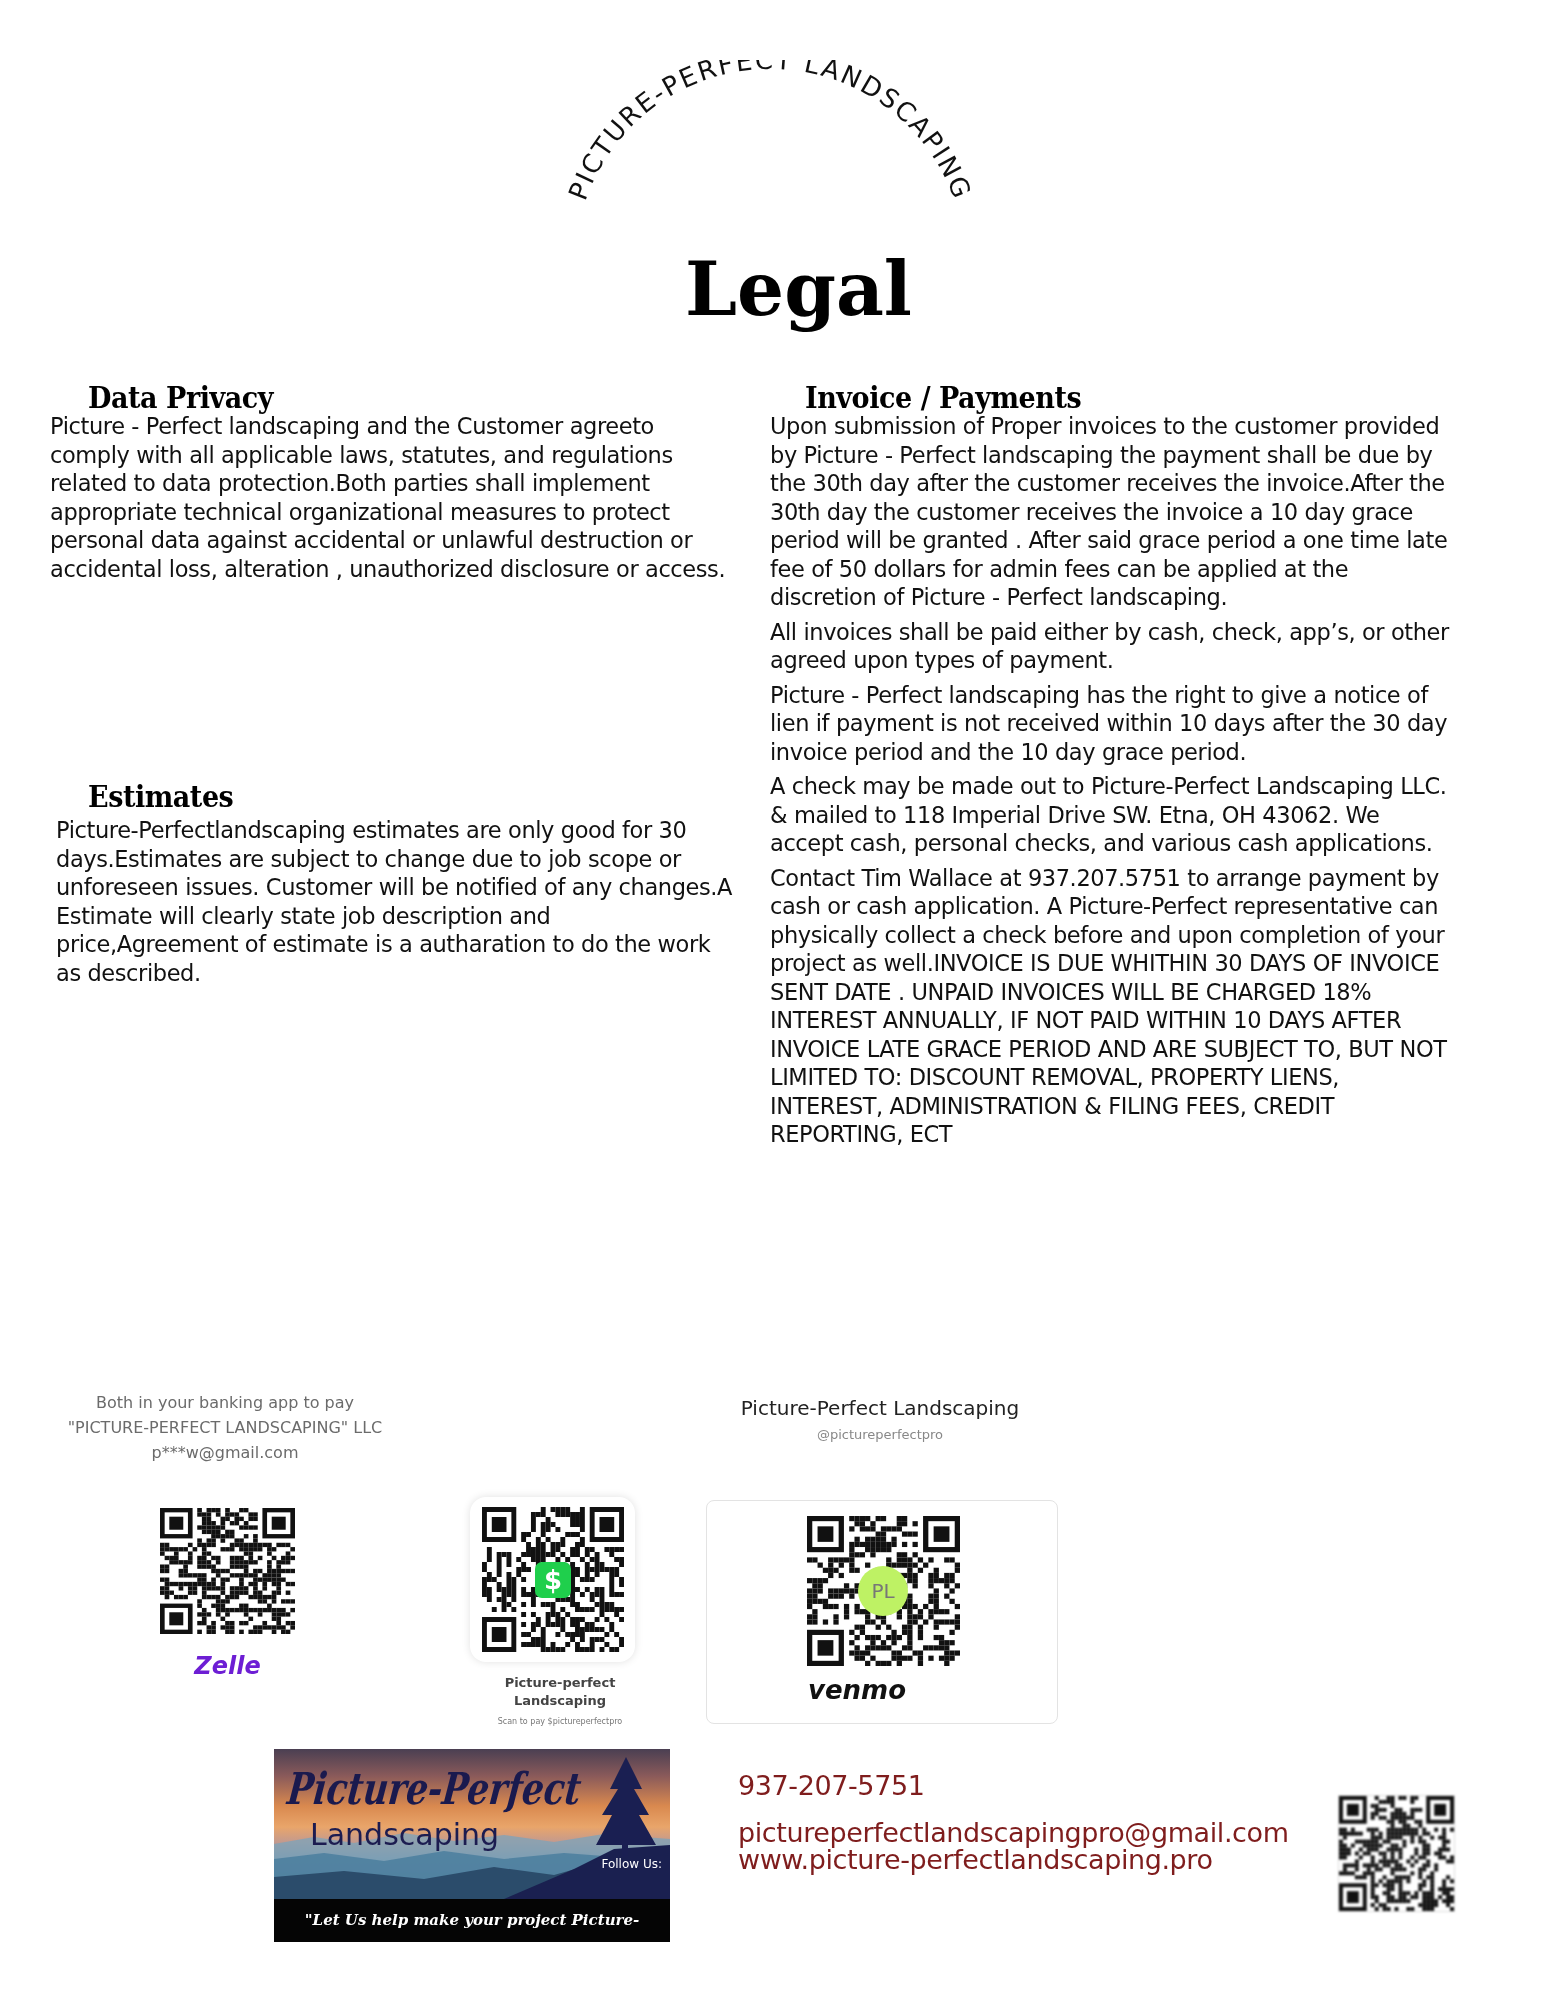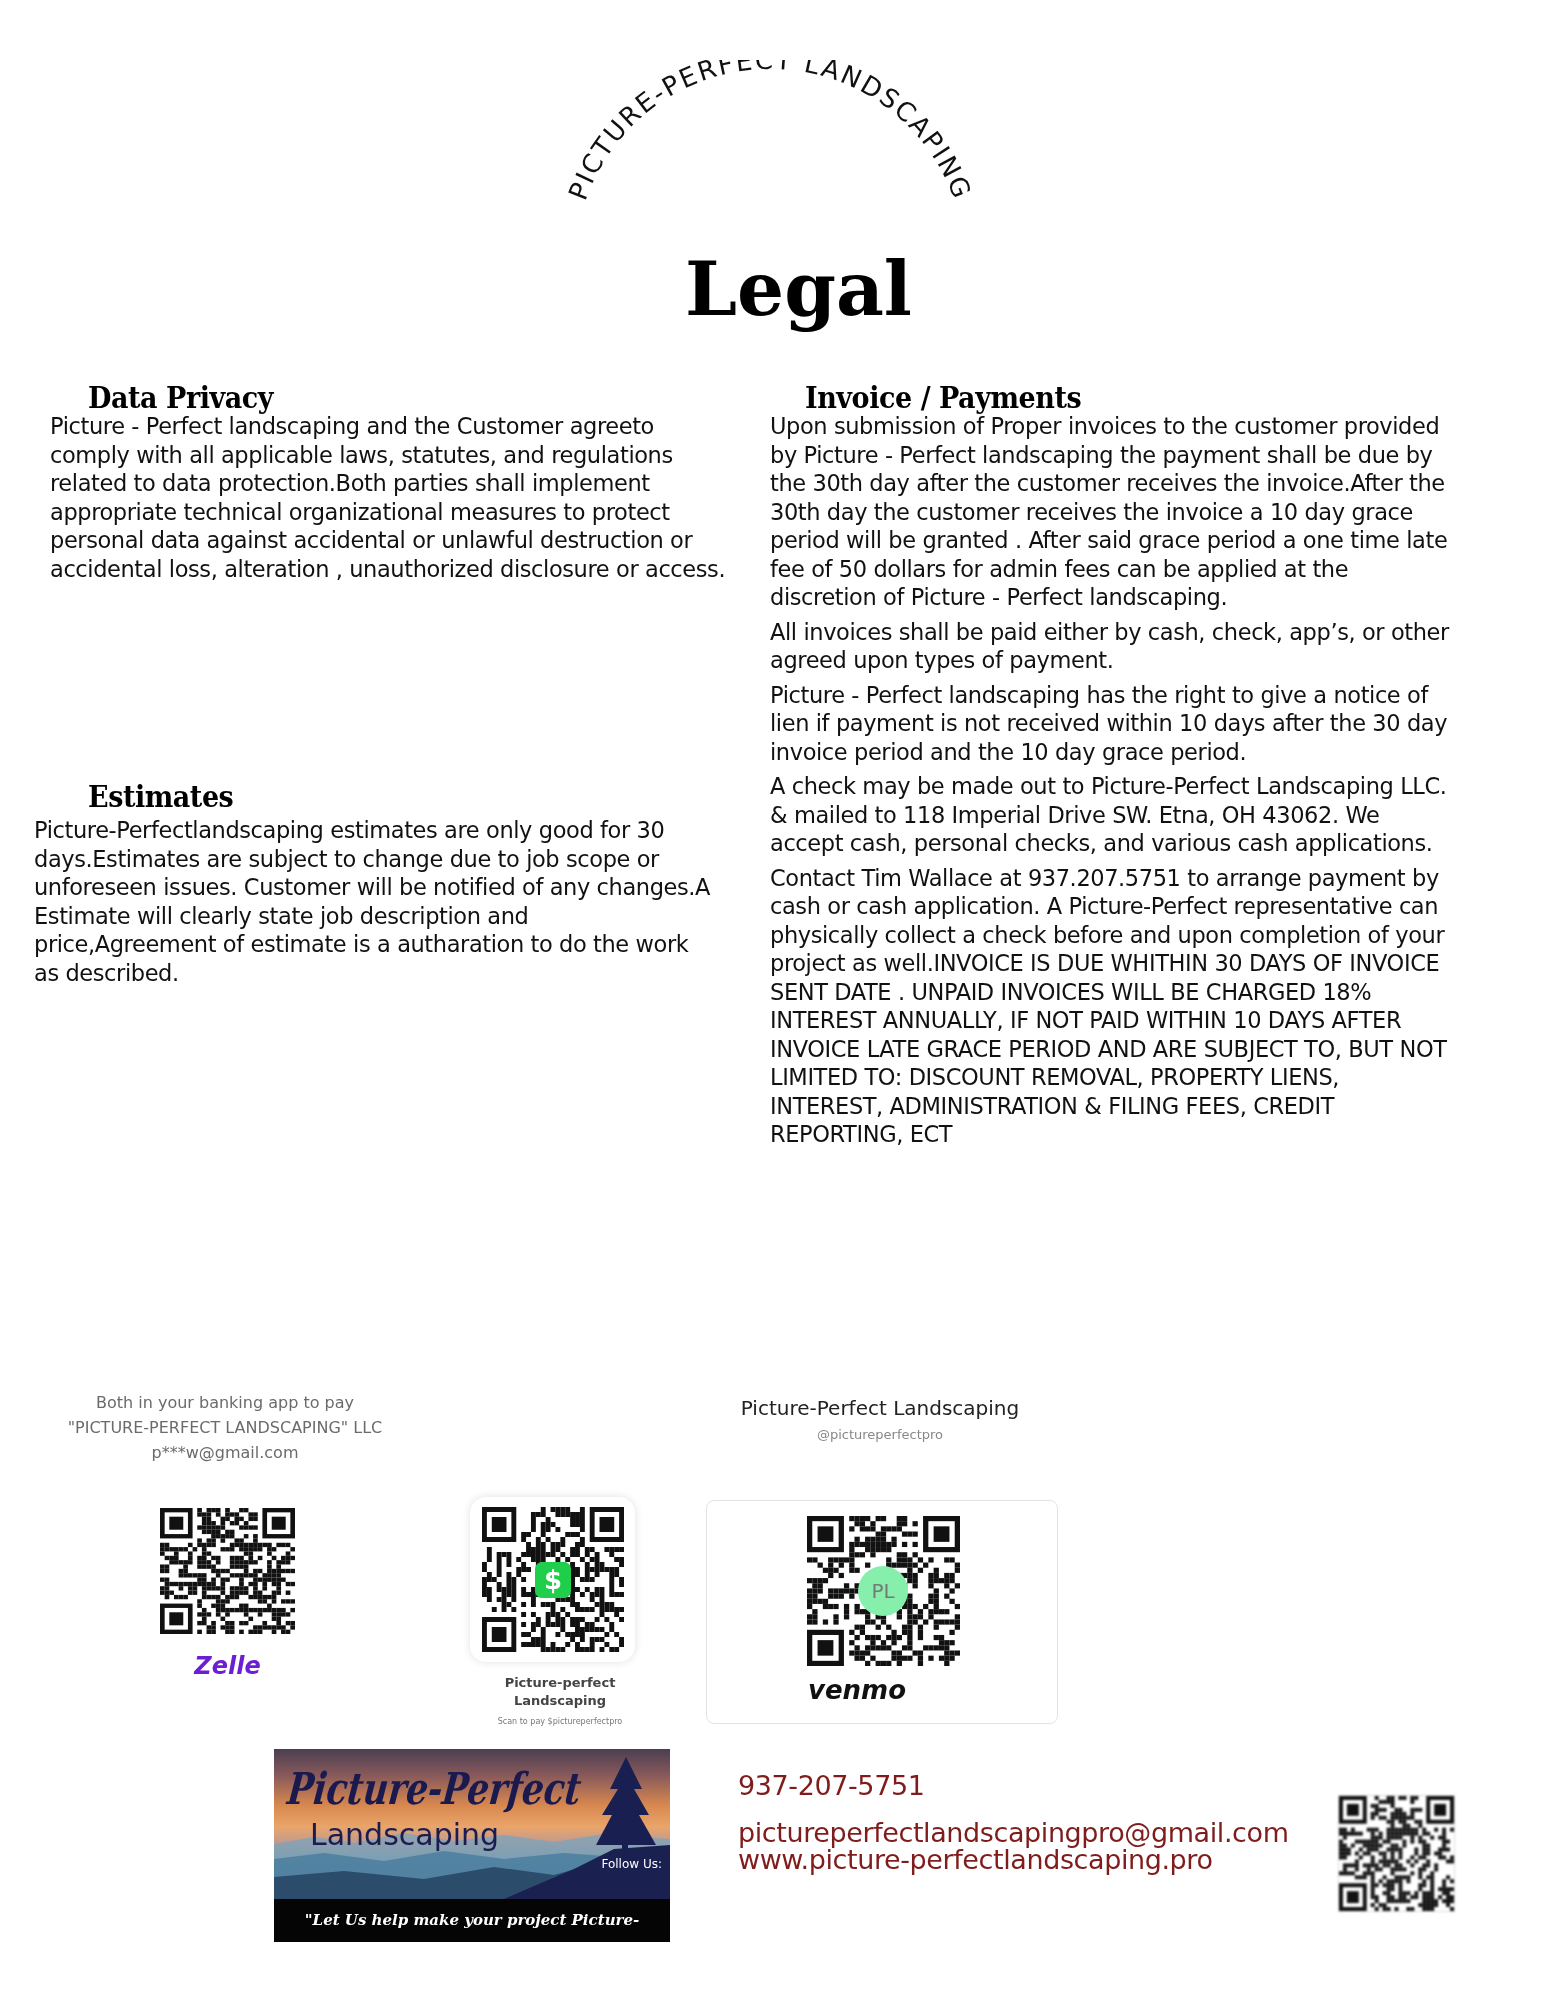--- a/index.html
+++ b/index.html
@@ -11,21 +11,21 @@
   #arc-title text { font-family: "DejaVu Sans", sans-serif; font-size: 26px; letter-spacing: 2px; fill: #111; }
   #legal-title { left: 0; width: 1545px; top: 252px; text-align: center; font-family: "DejaVu Serif", serif; font-weight: bold; font-size: 74px; line-height: 1; color: #000; padding-left: 26px; }
 
   .heading { font-family: "DejaVu Serif", serif; font-weight: bold; font-size: 30px; line-height: 1; color: #000; letter-spacing: -0.5px; transform: scaleX(0.9); transform-origin: left; white-space: nowrap; }
   .body { font-family: "DejaVu Sans", sans-serif; font-size: 22.5px; line-height: 28.5px; color: #111; letter-spacing: -0.4px; }
   .body p { margin: 0 0 6px 0; }
 
   #h-privacy { left: 88px; top: 383px; }
   #t-privacy { left: 50px; top: 412px; width: 680px; }
   #h-estimates { left: 88px; top: 782px; }
-  #t-estimates { left: 34px; top: 816px; width: 680px; }
+  #t-estimates { left: 56px; top: 816px; width: 680px; }
   #h-invoice { left: 805px; top: 383px; }
   #t-invoice { left: 770px; top: 412px; width: 680px; }
 
   
   .muted { color: #6b6b6b; font-family: "DejaVu Sans", sans-serif; text-align: center; }
   #zelle-block { left: 50px; top: 1390px; width: 350px; }
   #zelle-block .l1 { font-size: 16px; line-height: 25px; }
   .qr { position: absolute; background: #fff; }
   .qr svg { display: block; width: 100%; height: 100%; }
   #zelle-qr { left: 160px; top: 1508px; width: 135px; height: 126px; }
@@ -35,21 +35,21 @@
   #cash-qr { left: 482px; top: 1507px; width: 142px; height: 145px; }
   #cash-badge { left: 535px; top: 1562px; width: 36px; height: 36px; background: #1fcf4c; border-radius: 7px; color: #fff; font-weight: bold; font-size: 26px; text-align: center; line-height: 36px; font-family: "DejaVu Sans", sans-serif; }
   #cash-name { left: 460px; top: 1674px; width: 200px; font-size: 13px; line-height: 18px; color: #444; font-weight: bold; }
   #cash-caption { left: 440px; top: 1717px; width: 240px; font-size: 8px; color: #777; }
 
   #venmo-head { left: 700px; top: 1395px; width: 360px; }
   #venmo-name { font-size: 20px; color: #222; line-height: 26px; }
   #venmo-handle { font-size: 13px; color: #888; margin-top: 6px; }
   #venmo-card { left: 706px; top: 1500px; width: 350px; height: 222px; border: 1px solid #e3e3e3; border-radius: 8px; background: #fff; }
   #venmo-qr { left: 807px; top: 1516px; width: 153px; height: 150px; }
-  #venmo-pl { left: 858px; top: 1566px; width: 50px; height: 50px; border-radius: 50%; background: #86efac; color: #777; font-size: 20px; text-align: center; line-height: 50px; font-family: "DejaVu Sans", sans-serif; }
+  #venmo-pl { left: 858px; top: 1566px; width: 50px; height: 50px; border-radius: 50%; background: #bef264; color: #777; font-size: 20px; text-align: center; line-height: 50px; font-family: "DejaVu Sans", sans-serif; }
   #venmo-logo { left: 706px; top: 1675px; width: 302px; text-align: center; font-weight: bold; font-style: italic; font-size: 26px; color: #111; font-family: "DejaVu Sans", sans-serif; }
 
   
   #banner { left: 274px; top: 1749px; width: 396px; height: 193px; overflow: hidden; }
   #banner-sky { position: absolute; left: 0; top: 0; width: 396px; height: 150px;
     background: linear-gradient(180deg, #4a3f52 0%, #8a5a5a 18%, #d9894f 38%, #e9a56a 52%, #c49a8e 62%, #6f8fa8 74%, #3d6f8f 88%, #2e4f6e 100%); }
   #banner-tag { position: absolute; left: 0; top: 150px; width: 396px; height: 43px; background: #050505; color: #fff; font-family: "DejaVu Serif", serif; font-style: italic; font-weight: bold; font-size: 15px; line-height: 43px; text-align: center; }
   #banner-title1 { position: absolute; left: 14px; top: 14px; font-family: "DejaVu Serif", serif; font-style: italic; font-weight: bold; font-size: 44px; color: #1a1a4e; transform: skewX(-6deg) scaleX(0.78); transform-origin: left; white-space: nowrap; }
   #banner-title2 { position: absolute; left: 36px; top: 68px; font-family: "DejaVu Sans", sans-serif; font-size: 30px; color: #1c1c50; }
   #banner-follow { position: absolute; right: 8px; top: 108px; color: #fff; font-size: 12px; font-family: "DejaVu Sans", sans-serif; text-align: right; }

